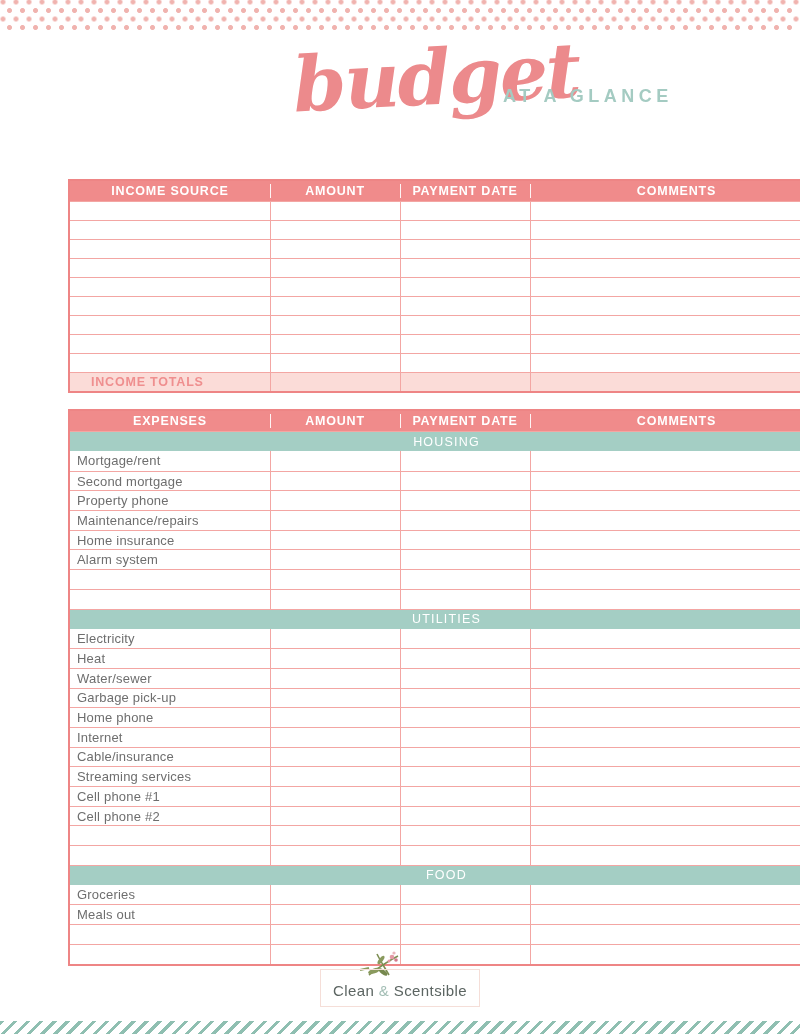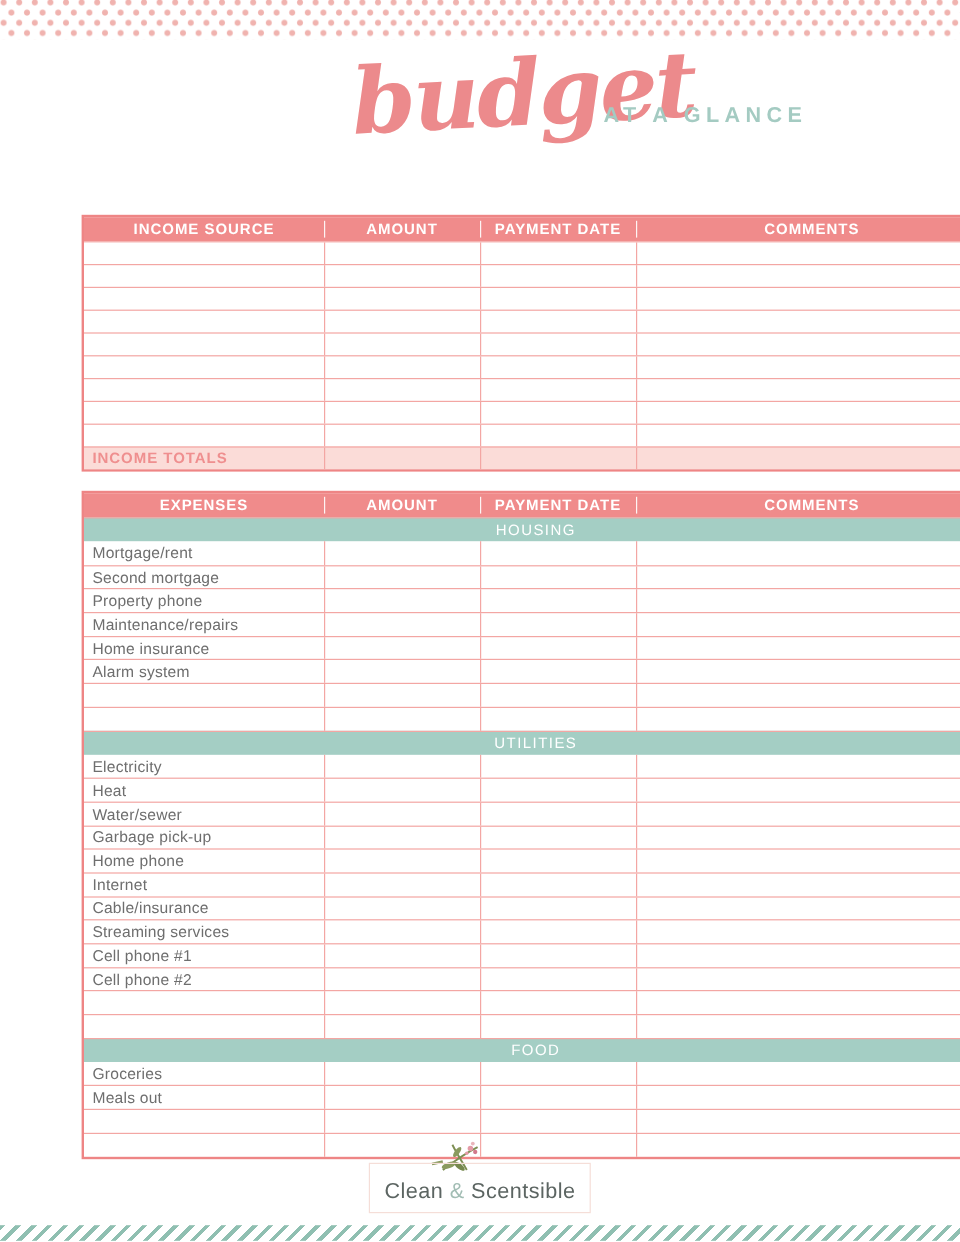--- a/index.html
+++ b/index.html
@@ -68,28 +68,28 @@
     background:rgba(255,255,255,0.9);
   }
   .band{
     height:20px;background:var(--teal-band);color:#fff;
     display:flex;align-items:center;justify-content:center;
     font-size:12.5px;font-weight:normal;letter-spacing:1.2px;
     border-top:1.5px solid var(--pink-line);
   }
   .label-cell{padding-left:7px;color:var(--label-gray);font-size:13px;font-weight:normal;letter-spacing:0.2px;}
   .row.totals{height:20px;background:var(--pink-totals-bg);}
-  .totals .cell:first-child{justify-content:flex-start;padding-left:7px;}
+  .totals .cell:first-child{justify-content:flex-start;padding-left:21px;}
   .totals-label{color:var(--pink-totals-text);font-size:12.5px;font-weight:bold;letter-spacing:0.8px;}
   
   .logo-box{
     position:absolute;left:50%;top:969px;transform:translateX(-50%);
     border:1px solid #F5DED8;padding:12px 12px 7px 12px;background:transparent;
   }
-  .logo-text{font-size:18px;color:var(--logo-gray);letter-spacing:0.4px;white-space:nowrap;}
+  .logo-text{font-size:15px;color:var(--logo-gray);letter-spacing:0.4px;white-space:nowrap;}
   .logo-amp{color:var(--logo-amp);}
   .sprig{position:absolute;left:358px;top:948px;width:46px;height:34px;}
   
   .dash-band{
     position:absolute;left:0;top:1021px;width:800px;height:13px;
     background-image:repeating-linear-gradient(135deg, var(--dash-teal) 0 3.2px, transparent 3.2px 9.3px);
   }
 </style>
 </head>
 <body>

